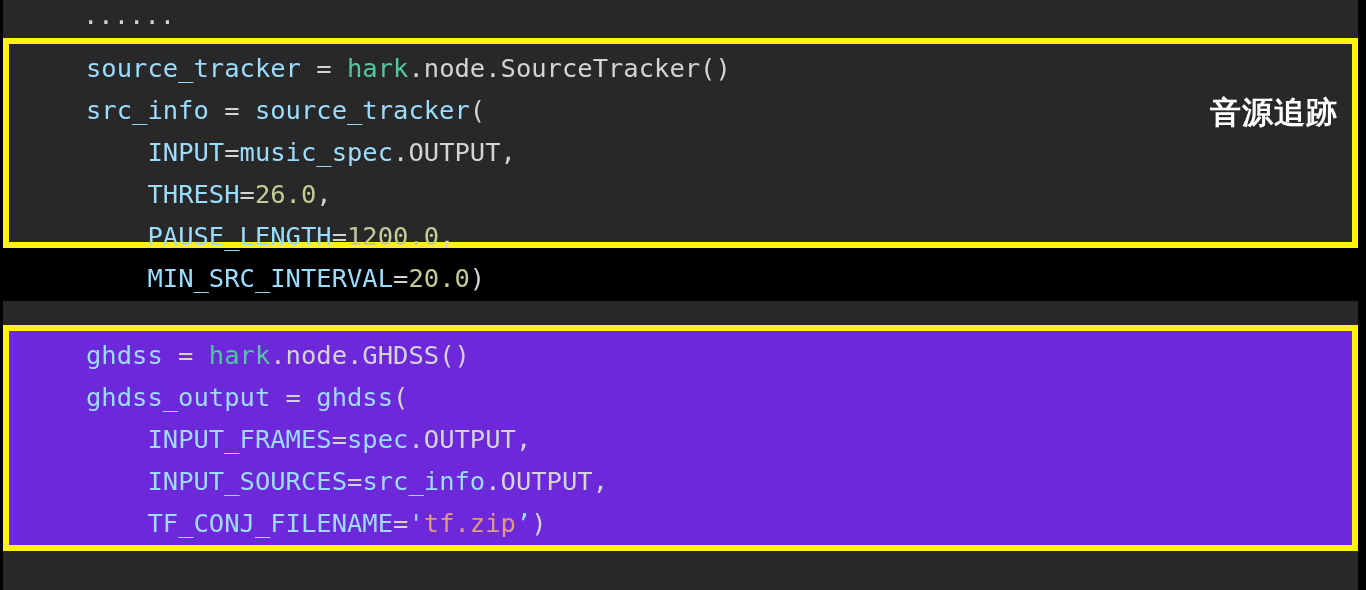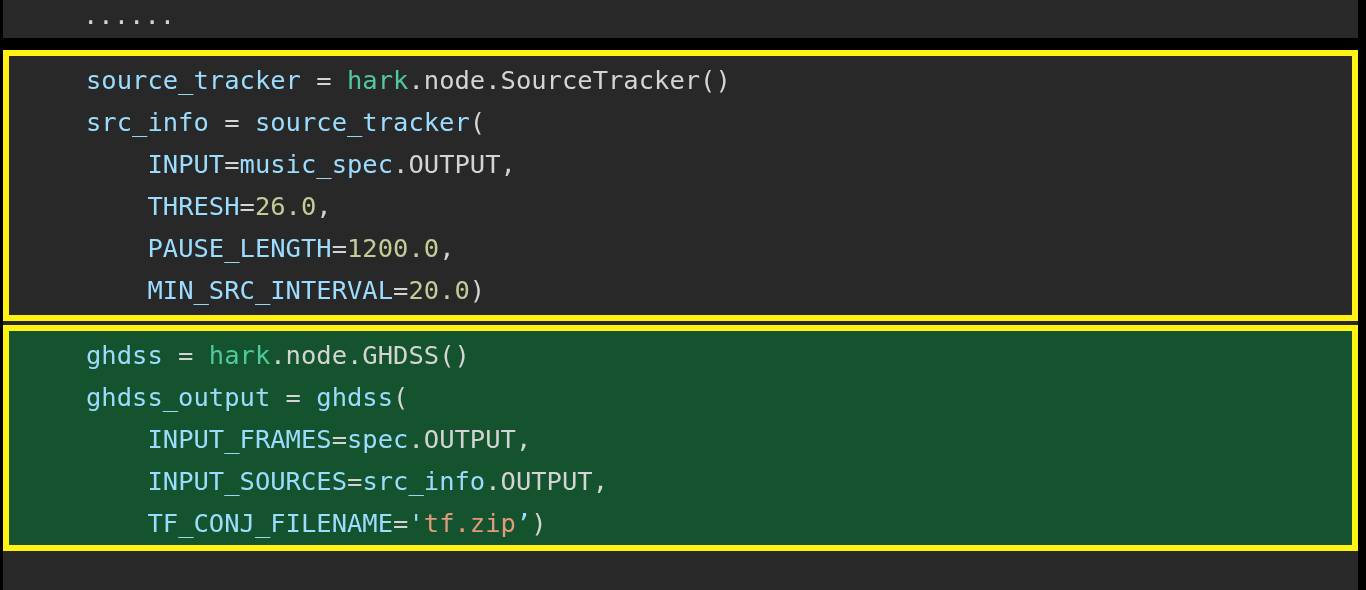--- a/index.html
+++ b/index.html
@@ -31,21 +31,21 @@
 
   
   .code-box {
     position: absolute;
     left: 3px;
     width: 1355px;
     box-sizing: border-box;
     background: #282828;
     border: 6px solid var(--accent, #FFF212);
   }
-  #box-tracking  { top: 50px;  height: 271px; }
+  #box-tracking  { top: 38px;  height: 210px; }
   #box-separation{ top: 325px; height: 226px; }
 
   
   .code {
     position: absolute;
     left: 0;
     top: 0;
     width: 100%;
     padding: 0;
     margin: 0;
@@ -107,22 +107,23 @@
   </div>
 
   <div class="panel" id="panel-gap" style="background: rgb(40, 40, 40);"></div>
 
   <div class="panel" id="panel-bottom" style="background: rgb(40, 40, 40);"></div>
 
   <div class="code-box" id="box-tracking" style="border-color: rgb(255, 242, 18); background: rgb(40, 40, 40);">
     <div class="code">
       <div class="code-body" id="code-body-0"><div class="code-line"><span class="t-var" style="color: rgb(156, 220, 254);">source_tracker</span><span class="t-plain" style="color: rgb(212, 212, 212);"> = </span><span class="t-mod" style="color: rgb(78, 201, 160);">hark</span><span class="t-plain" style="color: rgb(212, 212, 212);">.node.SourceTracker()</span></div><div class="code-line"><span class="t-var" style="color: rgb(156, 220, 254);">src_info</span><span class="t-plain" style="color: rgb(212, 212, 212);"> = </span><span class="t-var" style="color: rgb(156, 220, 254);">source_tracker</span><span class="t-plain" style="color: rgb(212, 212, 212);">(</span></div><div class="code-line"><span class="t-plain">    </span><span class="t-var" style="color: rgb(156, 220, 254);">INPUT</span><span class="t-plain" style="color: rgb(212, 212, 212);">=</span><span class="t-var" style="color: rgb(156, 220, 254);">music_spec</span><span class="t-plain" style="color: rgb(212, 212, 212);">.OUTPUT,</span></div><div class="code-line"><span class="t-plain">    </span><span class="t-var" style="color: rgb(156, 220, 254);">THRESH</span><span class="t-plain" style="color: rgb(212, 212, 212);">=</span><span class="t-num" style="color: rgb(195, 204, 150);">26.0</span><span class="t-plain" style="color: rgb(212, 212, 212);">,</span></div><div class="code-line"><span class="t-plain">    </span><span class="t-var" style="color: rgb(156, 220, 254);">PAUSE_LENGTH</span><span class="t-plain" style="color: rgb(212, 212, 212);">=</span><span class="t-num" style="color: rgb(195, 204, 150);">1200.0</span><span class="t-plain" style="color: rgb(212, 212, 212);">,</span></div><div class="code-line"><span class="t-plain">    </span><span class="t-var" style="color: rgb(156, 220, 254);">MIN_SRC_INTERVAL</span><span class="t-plain" style="color: rgb(212, 212, 212);">=</span><span class="t-num" style="color: rgb(195, 204, 150);">20.0</span><span class="t-plain" style="color: rgb(212, 212, 212);">)</span></div></div>
     </div>
+    <div class="jp-label" id="label-tracking">音源追跡</div>
   </div>
 
-  <div class="code-box" id="box-separation" style="border-color: rgb(255, 242, 18); background: #14532d;">
+  <div class="code-box" id="box-separation" style="border-color: rgb(255, 242, 18); background: #6d28d9;">
     <div class="code">
       <div class="code-body" id="code-body-1"><div class="code-line"><span class="t-var" style="color: rgb(156, 220, 254);">ghdss</span><span class="t-plain" style="color: rgb(212, 212, 212);"> = </span><span class="t-mod" style="color: rgb(78, 201, 160);">hark</span><span class="t-plain" style="color: rgb(212, 212, 212);">.node.GHDSS()</span></div><div class="code-line"><span class="t-var" style="color: rgb(156, 220, 254);">ghdss_output</span><span class="t-plain" style="color: rgb(212, 212, 212);"> = </span><span class="t-var" style="color: rgb(156, 220, 254);">ghdss</span><span class="t-plain" style="color: rgb(212, 212, 212);">(</span></div><div class="code-line"><span class="t-plain">    </span><span class="t-var" style="color: rgb(156, 220, 254);">INPUT_FRAMES</span><span class="t-plain" style="color: rgb(212, 212, 212);">=</span><span class="t-var" style="color: rgb(156, 220, 254);">spec</span><span class="t-plain" style="color: rgb(212, 212, 212);">.OUTPUT,</span></div><div class="code-line"><span class="t-plain">    </span><span class="t-var" style="color: rgb(156, 220, 254);">INPUT_SOURCES</span><span class="t-plain" style="color: rgb(212, 212, 212);">=</span><span class="t-var" style="color: rgb(156, 220, 254);">src_info</span><span class="t-plain" style="color: rgb(212, 212, 212);">.OUTPUT,</span></div><div class="code-line"><span class="t-plain">    </span><span class="t-var" style="color: rgb(156, 220, 254);">TF_CONJ_FILENAME</span><span class="t-plain" style="color: rgb(212, 212, 212);">=</span><span class="t-quote" style="color: rgb(156, 220, 254);">'</span><span class="t-str" style="color: rgb(224, 155, 123);">tf.zip</span><span class="t-quote" style="color: rgb(156, 220, 254);">’</span><span class="t-plain" style="color: rgb(212, 212, 212);">)</span></div></div>
     </div>
 
   </div>
 
 </div>
 
 </body></html>

